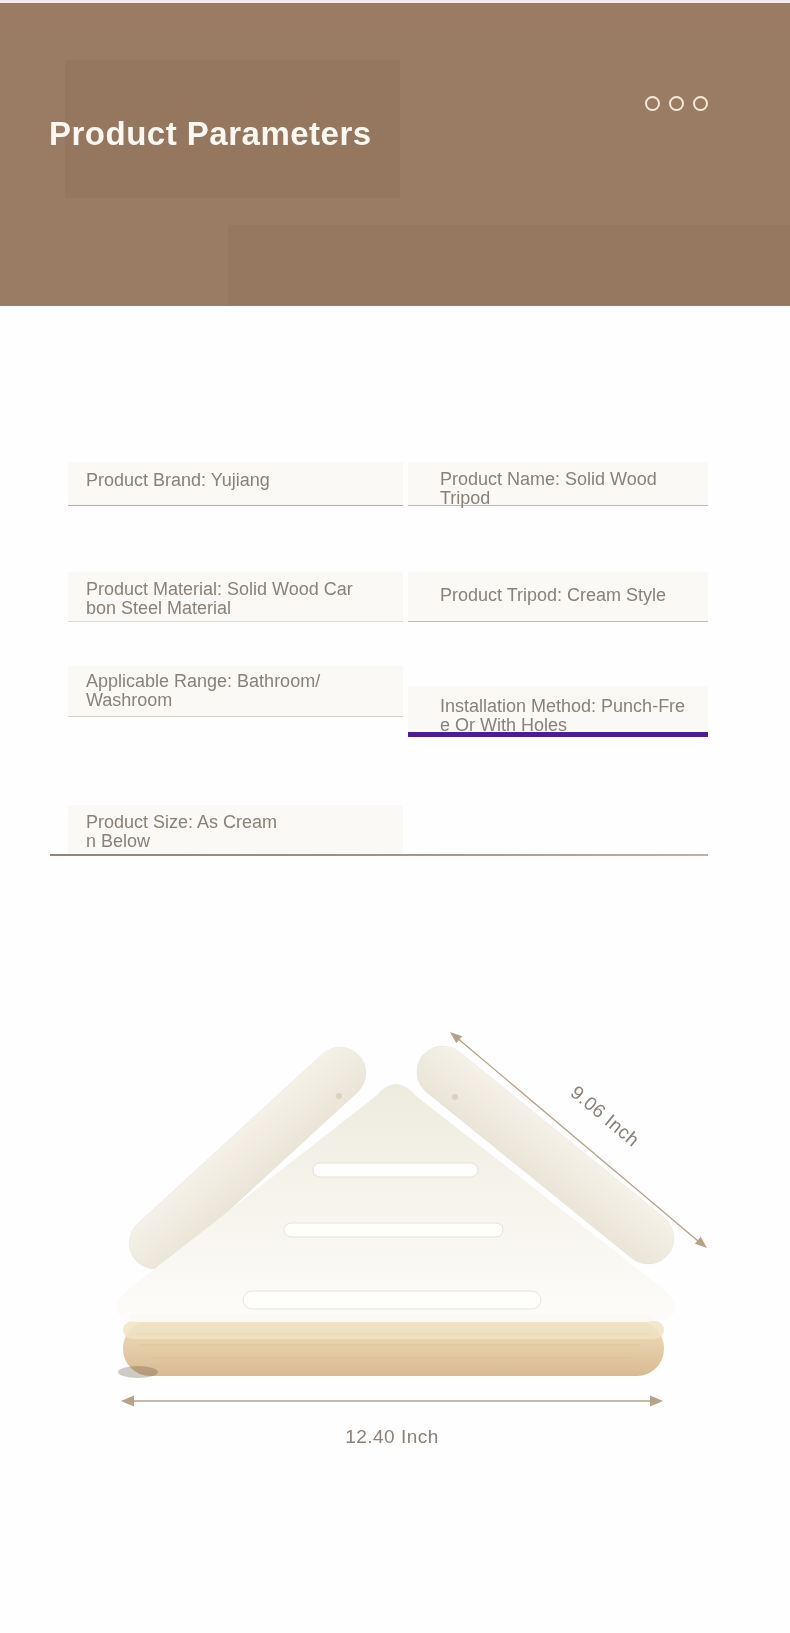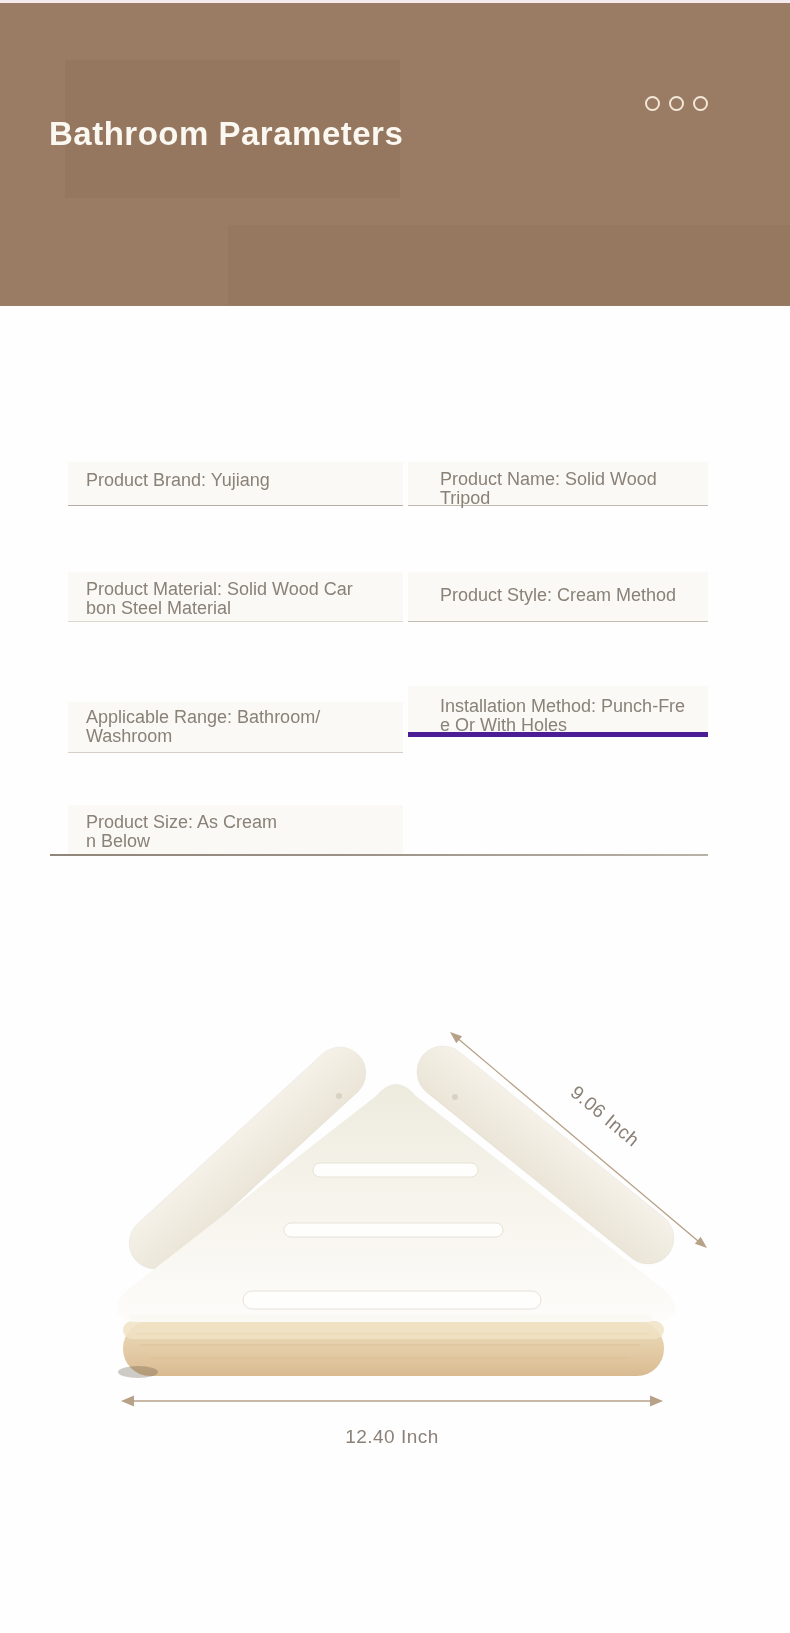--- a/index.html
+++ b/index.html
@@ -19,52 +19,52 @@
   .dots{position:absolute;top:93px;left:645px;display:flex;gap:9px;}
   .dot{width:15px;height:15px;box-sizing:border-box;border:2px solid #f3e8d9;border-radius:50%;}
 
   
   .cell{position:absolute;box-sizing:border-box;font-size:18px;line-height:1.05;
         color:#8a8177;white-space:pre-line;background:rgba(246,243,237,0.5);}
   .r1l{top:462px;left:68px;width:335px;height:44px;padding:9px 0 0 18px;border-bottom:1px solid #b6afa6;}
   .r1r{top:462px;left:408px;width:300px;height:44px;padding:8px 0 0 32px;border-bottom:1px solid #bfb8af;}
   .r2l{top:572px;left:68px;width:335px;height:50px;padding:8px 0 0 18px;border-bottom:1px solid #ddd8d0;}
   .r2r{top:572px;left:408px;width:300px;height:50px;padding:14px 0 0 32px;border-bottom:1px solid #c3bcb3;}
-  .r3l{top:702px;left:68px;width:335px;height:51px;padding:6px 0 0 18px;border-bottom:1px solid #d5cfc7;}
+  .r3l{top:666px;left:68px;width:335px;height:51px;padding:6px 0 0 18px;border-bottom:1px solid #d5cfc7;}
   .r3r{top:686px;left:408px;width:300px;height:51px;padding:11px 0 0 32px;border-bottom:5px solid #4c1d95;}
   .r4l{top:805px;left:68px;width:335px;height:50px;padding:8px 0 0 18px;}
   .full-rule{position:absolute;top:854px;left:50px;width:658px;height:2px;
              background:linear-gradient(to right,#8f8579 0%,#9b9287 45%,#b9b2a8 100%);}
 
   .figure{position:absolute;top:950px;left:0;width:790px;height:520px;}
   svg text{font-family:"Liberation Sans","DejaVu Sans",sans-serif;}
 </style>
 </head>
 <body>
 
 <div class="page">
 
   <div class="top-strip"></div>
 
   <div class="header">
     <div class="wm1"></div>
     <div class="wm2"></div>
-    <div class="title">Bathroom Parameters</div>
+    <div class="title">Product Parameters</div>
     <div class="dots">
       <span class="dot"></span>
       <span class="dot"></span>
       <span class="dot"></span>
     </div>
   </div>
 
   <div class="cell r1r">Product Name: Solid Wood Tripod</div>
   <div class="cell r1l">Product Brand: Yujiang</div>
   <div class="cell r2l">Product Material: Solid Wood Car
 bon Steel Material</div>
-  <div class="cell r2r">Product Style: Cream Method</div>
+  <div class="cell r2r">Product Tripod: Cream Style</div>
   <div class="cell r3l">Applicable Range: Bathroom/
 Washroom</div>
   <div class="cell r3r">Installation Method: Punch-Fre
 e Or With Holes</div>
   <div class="cell r4l">Product Size: As Cream
 n Below</div>
   <div class="full-rule"></div>
 
   <svg class="figure" viewBox="0 950 790 520">
     <defs>

